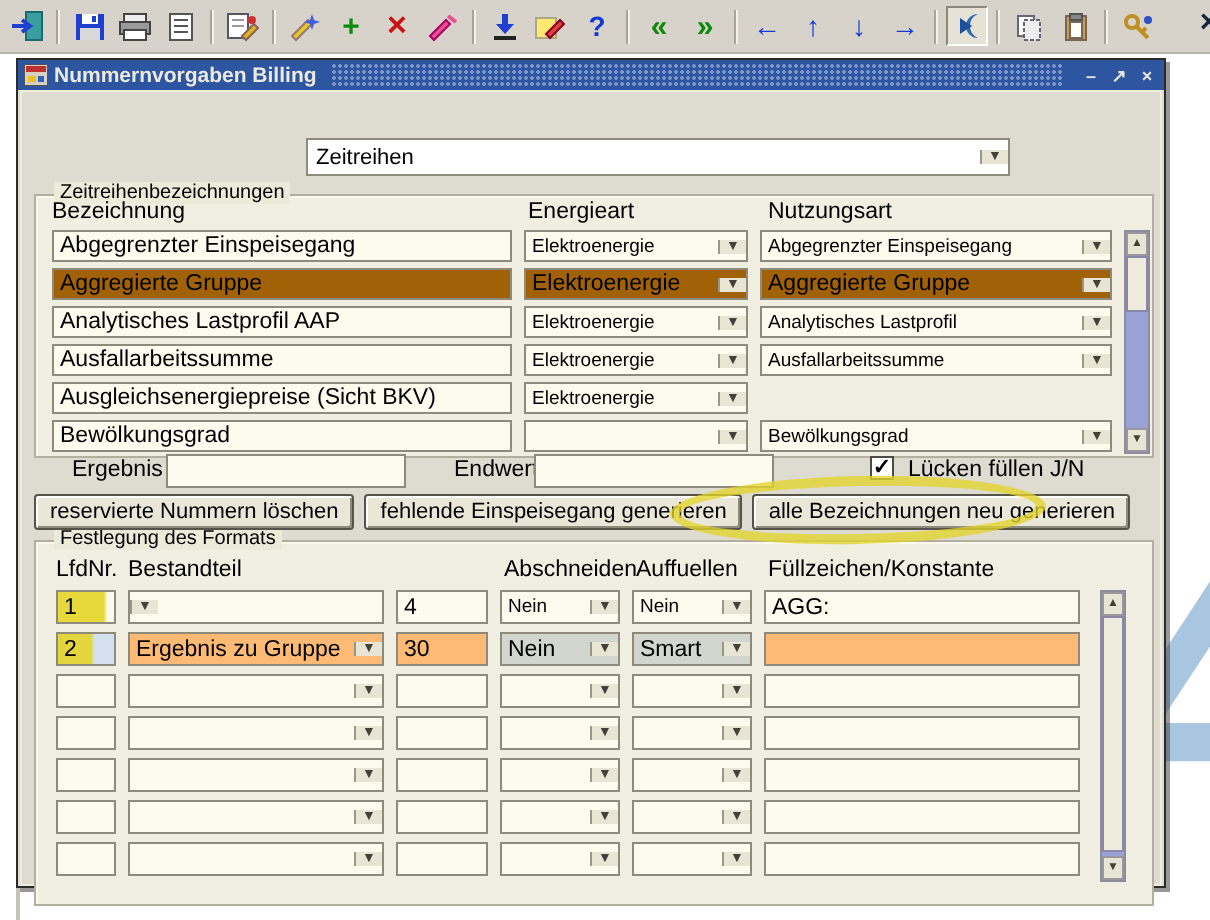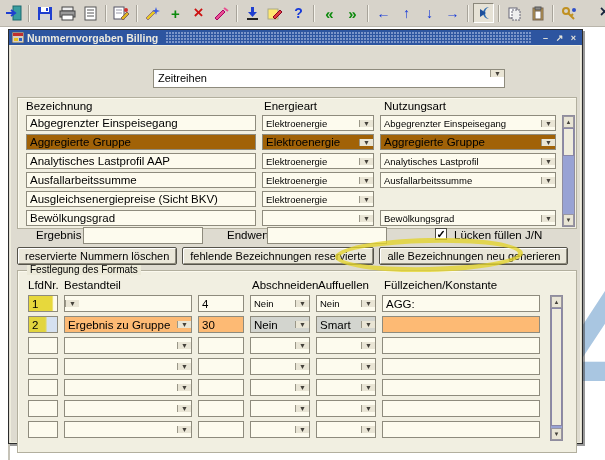--- a/index.html
+++ b/index.html
@@ -33,21 +33,21 @@
 .title-text{color:#eceadf;font-size:10.5px;font-weight:bold;white-space:nowrap}
 .stipple{flex:1;height:11px;margin:0 5px;background-color:#2d55a0;
  background-image:radial-gradient(circle at 1px 1px,#7b95c9 32%,transparent 38%);background-size:3px 3px}
 .tctl{color:#e8e6da;font-size:9px;width:11px;text-align:center;font-weight:bold;cursor:default}
 .body{position:relative;height:398px;margin:0 1px 1px 1px;background:#dedbd0;border:1px solid #efedde}
 
 .lbl{position:absolute;font-size:11.5px;white-space:nowrap}
 
 
 .combo{position:absolute;left:142px;top:23px;width:352px;height:19px;background:#fff;
- border:1px solid #8e8b7d;display:flex;align-items:flex-start}
+ border:1px solid #8e8b7d;display:flex;align-items:center}
 .combo-val{flex:1;padding:2px 4px;font-size:11px;overflow:hidden;white-space:nowrap}
 .ddb{width:14px;background:#e9e5d5;border-left:1px solid #9a9788;color:#44413a;font-size:7px;
  display:flex;align-items:center;justify-content:center;flex:0 0 auto}
 
 
 .group{position:absolute;border:1px solid #b2af9e;background:#f1efe1;
  box-shadow:inset 1px 1px 0 #fbf9ee}
 .group-label{position:absolute;top:-7px;left:9px;background:#ecead c;padding:0 3px;font-size:10px;
  background:#ecead9;white-space:nowrap}
 .hdr{position:absolute;font-size:11.5px;white-space:nowrap}
@@ -249,20 +249,21 @@
     </div>
 
     <div class="body">
 
       <div class="combo">
         <span class="combo-val">Zeitreihen</span>
         <span class="ddb">▼</span>
       </div>
 
       <div class="group g1">
+        <span class="group-label">Zeitreihenbezeichnungen</span>
         <span class="hdr" style="left:8px;top:2px">Bezeichnung</span>
         <span class="hdr" style="left:246px;top:2px">Energieart</span>
         <span class="hdr" style="left:366px;top:2px">Nutzungsart</span>
 
         <div class="rows">
           <div class="grow">
             <span class="fld plain c-bez">Abgegrenzter Einspeisegang</span>
             <span class="fld c-en">
                 <i class="ddval">Elektroenergie</i>
                 <b class="ddb">▼</b>
@@ -336,21 +337,21 @@
 
       <span class="lbl" style="left:25px;top:183px">Ergebnis</span>
       <input class="inp" style="left: 72px; top: 181px; width: 120px;" value="">
       <span class="lbl" style="left:216px;top:183px">Endwert</span>
       <input class="inp" style="left: 256px; top: 181px; width: 120px;" value="">
       <span class="cb" style="left:424px;top:182px">✓</span>
       <span class="lbl" style="left:443px;top:183px">Lücken füllen J/N</span>
 
       <div class="btnrow">
         <button class="btn">reservierte Nummern löschen</button>
-        <button class="btn">fehlende Bezeichnungen reservierte</button>
+        <button class="btn">fehlende Einspeisegang generieren</button>
         <button class="btn">alle Bezeichnungen neu generieren</button>
       </div>
       <div class="ring"></div>
 
       <div class="group g2">
         <span class="group-label">Festlegung des Formats</span>
         <span class="hdr" style="left:10px;top:8px">LfdNr.</span>
         <span class="hdr" style="left:46px;top:8px">Bestandteil</span>
         <span class="hdr" style="left:234px;top:8px">Abschneiden</span>
         <span class="hdr" style="left:300px;top:8px">Auffuellen</span>

